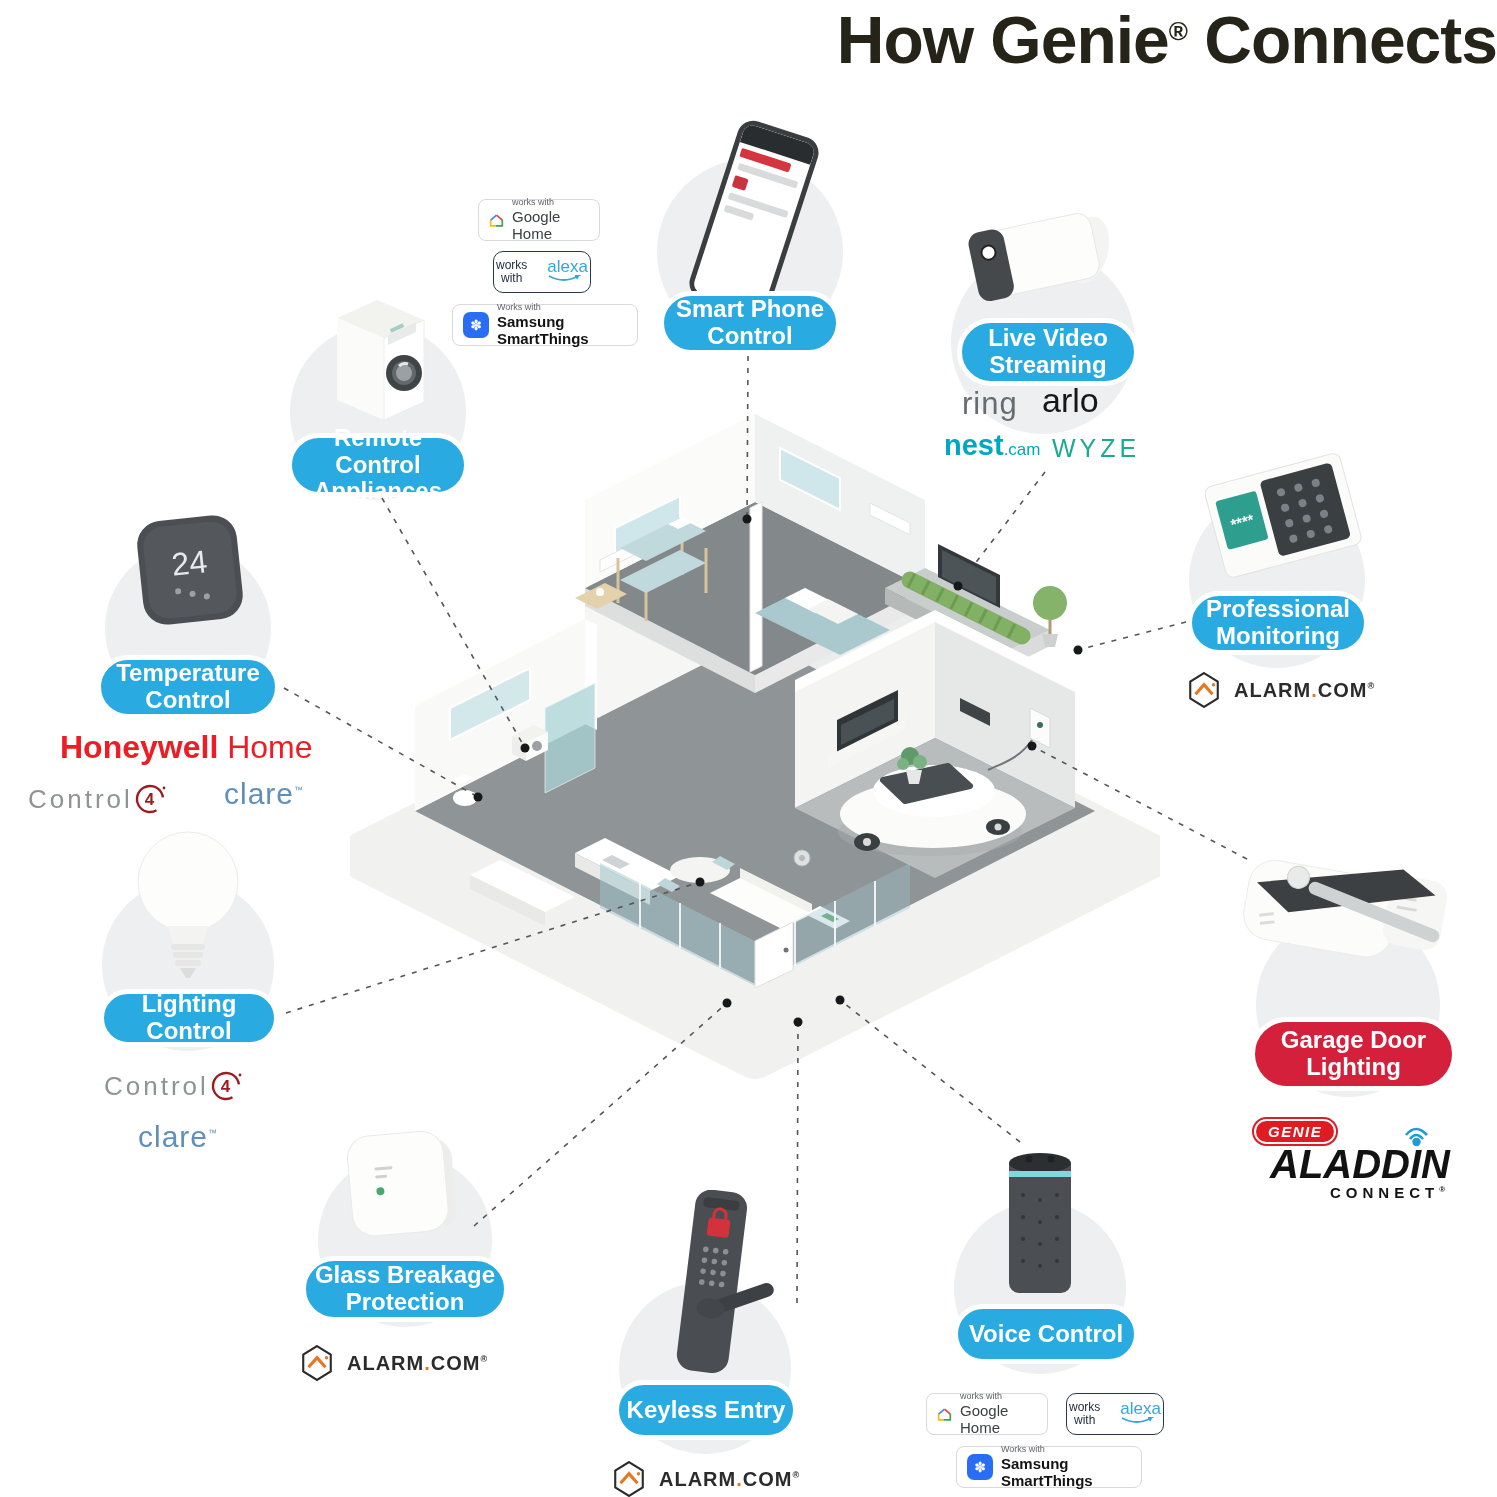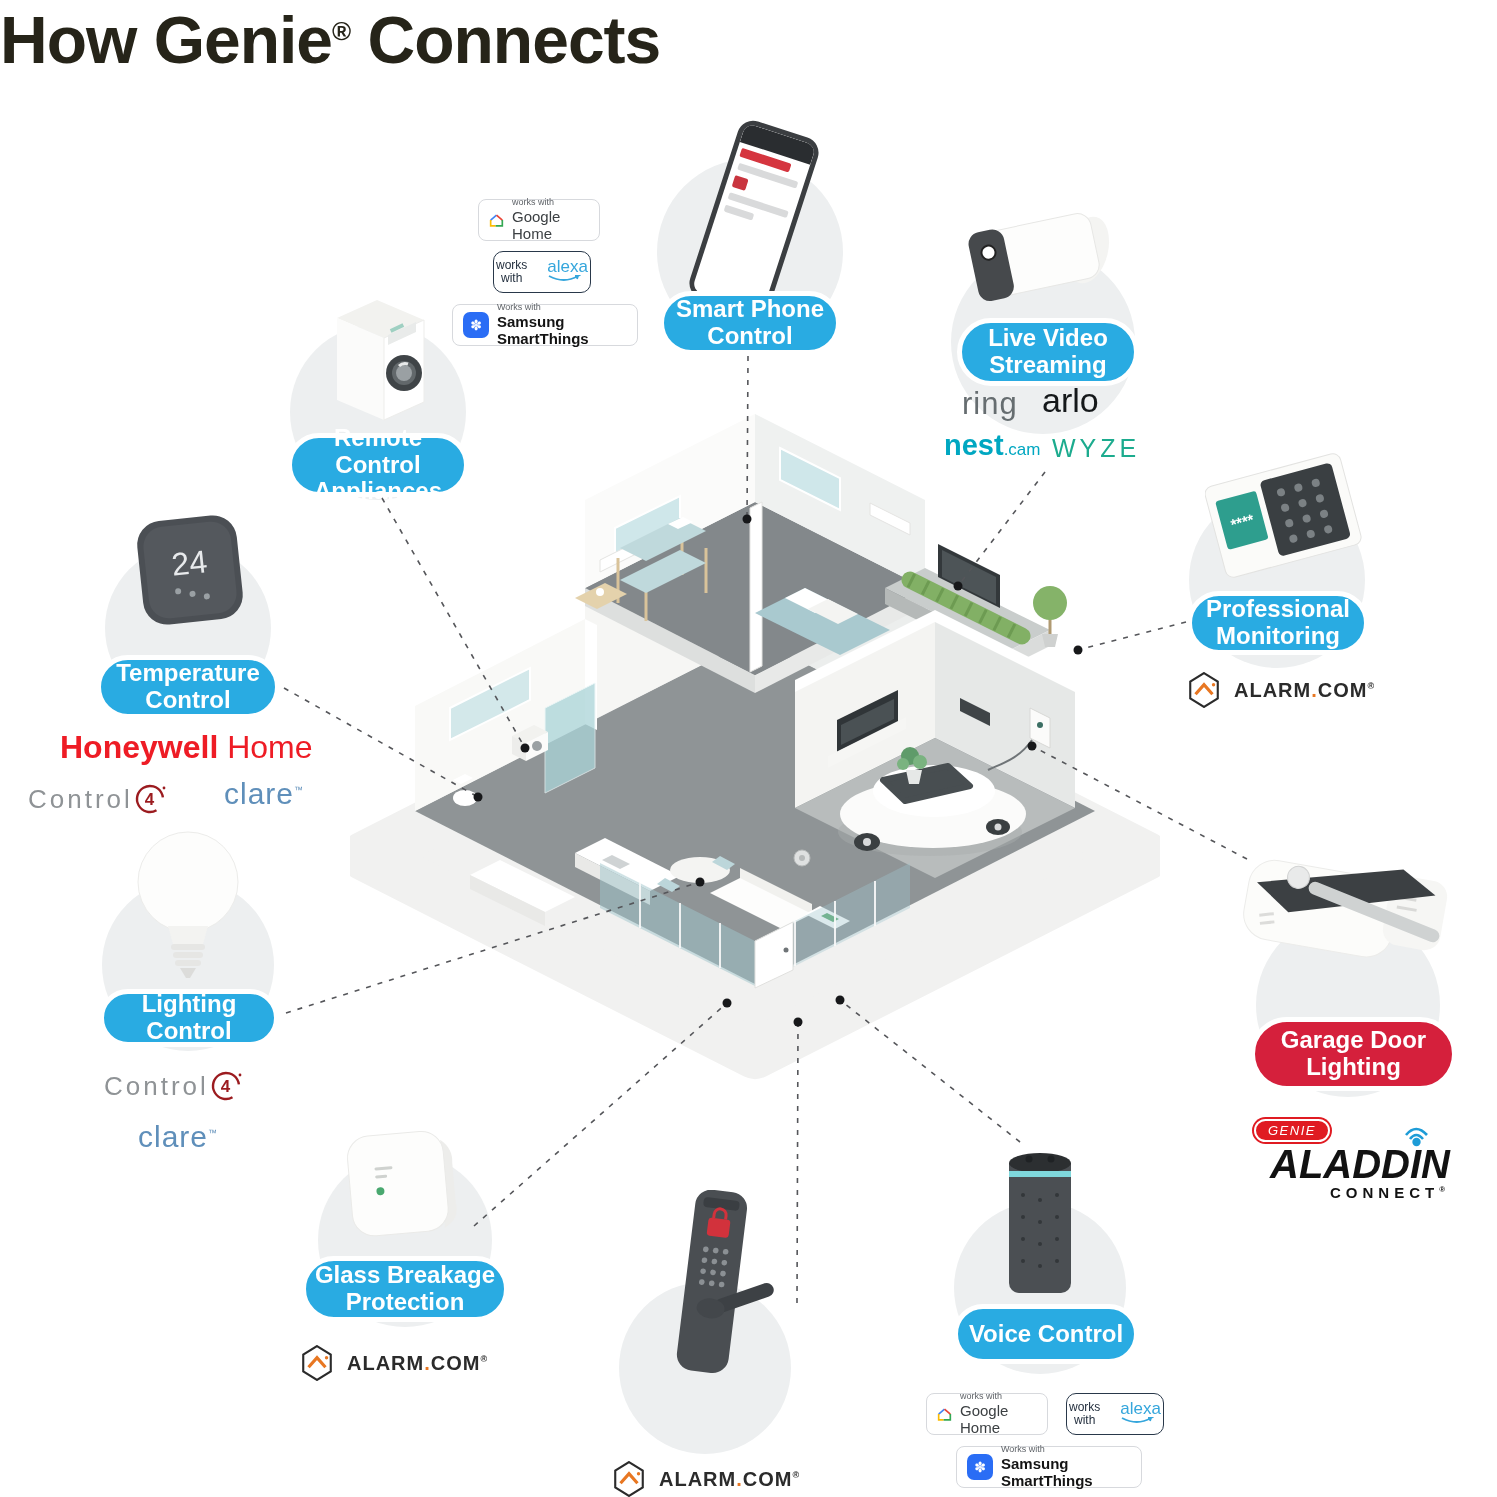--- a/index.html
+++ b/index.html
@@ -1,18 +1,18 @@
 <!DOCTYPE html>
 <html style="--accent-blue: #29abe2; --accent-red: #d5203c; --halo-gray: #edeff0; --title-color: #262419; --line-color: #55565a;"><head>
 <meta charset="utf-8">
 <style>
   html,body{margin:0;padding:0;background:#fff;}
   #canvas{position:relative;width:1497px;height:1497px;background:#ffffff;overflow:hidden;
           font-family:"Liberation Sans",sans-serif;}
-  .title{position:absolute;left:0;right:0;top:2px;text-align:left;font-size:66px;font-weight:700;
+  .title{position:absolute;left:0;right:0;top:2px;text-align:right;font-size:66px;font-weight:700;
          color:#262419;letter-spacing:-1px;z-index:6;}
   .title .sup{font-size:26px;vertical-align:super;}
   .halo{position:absolute;border-radius:50%;background:var(--halo-gray,#edeff0);z-index:2;}
   .device{position:absolute;z-index:4;}
   .pill{position:absolute;z-index:6;display:flex;align-items:center;justify-content:center;text-align:center;
         color:#fff;font-weight:700;font-size:24px;line-height:1.12;border-radius:999px;
         background:var(--accent-blue,#29abe2);white-space:pre-line;border:5px solid #fff;box-sizing:border-box;}
   .pill.red{background:var(--accent-red,#d5203c);}
   .connectors{position:absolute;left:0;top:0;z-index:5;pointer-events:none;}
   .house{position:absolute;left:350px;top:408px;z-index:1;}
@@ -35,22 +35,22 @@
   .ring-logo{font-size:31px;color:#666d70;letter-spacing:1px;}
   .arlo-logo{font-size:34px;color:#15181a;font-weight:500;position:relative;}
   .nest-logo{font-size:29px;font-weight:700;color:#00a7c1;}
   .nest-logo .cam{font-size:17px;font-weight:400;}
   .wyze-logo{font-size:25px;color:#1cab8e;letter-spacing:4px;font-weight:500;}
   .honeywell{color:#ee1c25;font-size:32px;}
   .honeywell .b{font-weight:800;}
   .control4{display:flex;align-items:center;color:#8f9396;font-size:26px;letter-spacing:3px;font-weight:400;}
   .clare{color:#5f8fba;font-size:30px;font-weight:400;letter-spacing:1px;}
   .clare .tm{font-size:9px;vertical-align:super;}
-  .genie-loz{position:absolute;z-index:6;background:#e01b22;color:#fff;font-weight:400;font-style:italic;
-        font-size:13px;letter-spacing:1.5px;border:2px solid #fff;box-shadow:0 0 0 2px #e01b22;
+  .genie-loz{position:absolute;z-index:6;background:#e01b22;color:#fff;font-weight:700;font-style:italic;
+        font-size:15px;letter-spacing:1.5px;border:2px solid #fff;box-shadow:0 0 0 2px #e01b22;
         border-radius:999px;padding:2px 12px;}
   .aladdin{position:absolute;z-index:6;font-size:40px;font-weight:800;font-style:italic;color:#121212;
         display:flex;letter-spacing:0px;margin-left:24px;}
   .aladdin .wifi-i{position:relative;}
   .aladdin .wifi-i svg{position:absolute;top:-17px;left:-8px;}
   .connect{position:absolute;z-index:6;font-size:15px;font-weight:700;letter-spacing:5px;color:#121212;}
   .connect .reg{font-size:8px;vertical-align:super;}
   .phone{position:absolute;width:84px;height:186px;background:#3b3e41;border-radius:16px;
         transform:rotate(18deg);padding:5px;box-sizing:border-box;}
   .phone .scr{width:100%;height:100%;background:#fff;border-radius:10px;overflow:hidden;}
@@ -401,20 +401,21 @@
 Streaming</div>
   <div class="pill" style="left:1187px;top:591px;width:182px;height:64px">Professional
 Monitoring</div>
   <div class="pill" style="left:287px;top:433px;width:182px;height:64px">Remote Control
 Appliances</div>
   <div class="pill" style="left:96px;top:655px;width:184px;height:64px">Temperature
 Control</div>
   <div class="pill" style="left:99px;top:989px;width:180px;height:58px">Lighting Control</div>
   <div class="pill" style="left:301px;top:1256px;width:208px;height:66px">Glass Breakage
 Protection</div>
+  <div class="pill" style="left:614px;top:1380px;width:184px;height:60px">Keyless Entry</div>
   <div class="pill" style="left:953px;top:1304px;width:186px;height:60px">Voice Control</div>
   <div class="pill red" style="left:1250px;top:1017px;width:207px;height:74px">Garage Door
 Lighting</div>
 
   <div class="works-badge" style="left:478px;top:199px;width:122px;height:42px">
     <svg width="18" height="17" viewBox="0 0 18 17">
       <path d="M2,8 L9,2" stroke="#4285F4" stroke-width="2" fill="none"></path>
       <path d="M9,2 L16,8" stroke="#EA4335" stroke-width="2" fill="none"></path>
       <path d="M2,8 L2,15 L8,15" stroke="#FBBC04" stroke-width="2" fill="none"></path>
       <path d="M16,8 L16,15 L8,15" stroke="#34A853" stroke-width="2" fill="none"></path>

